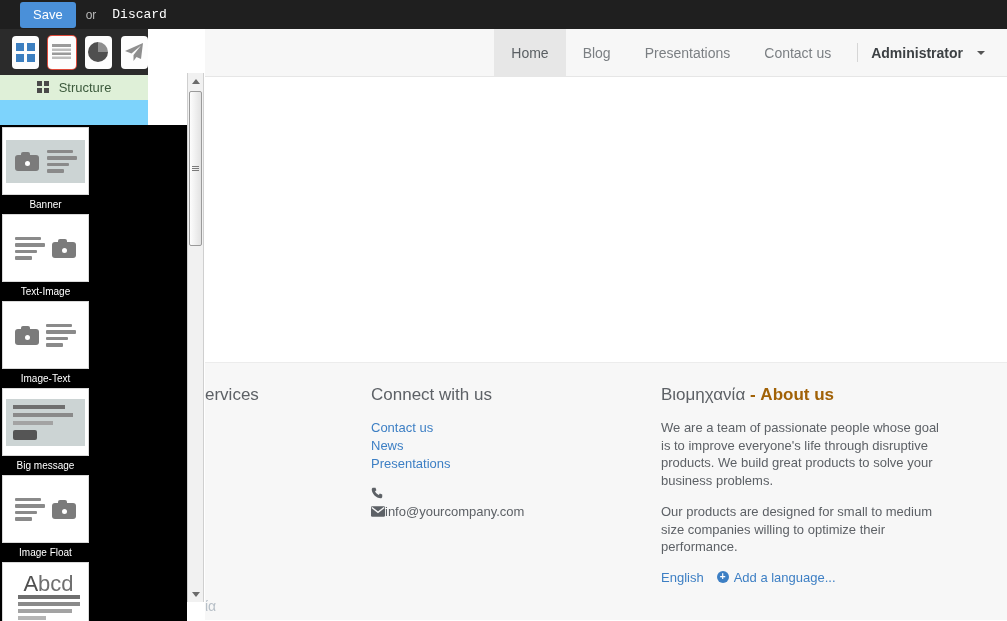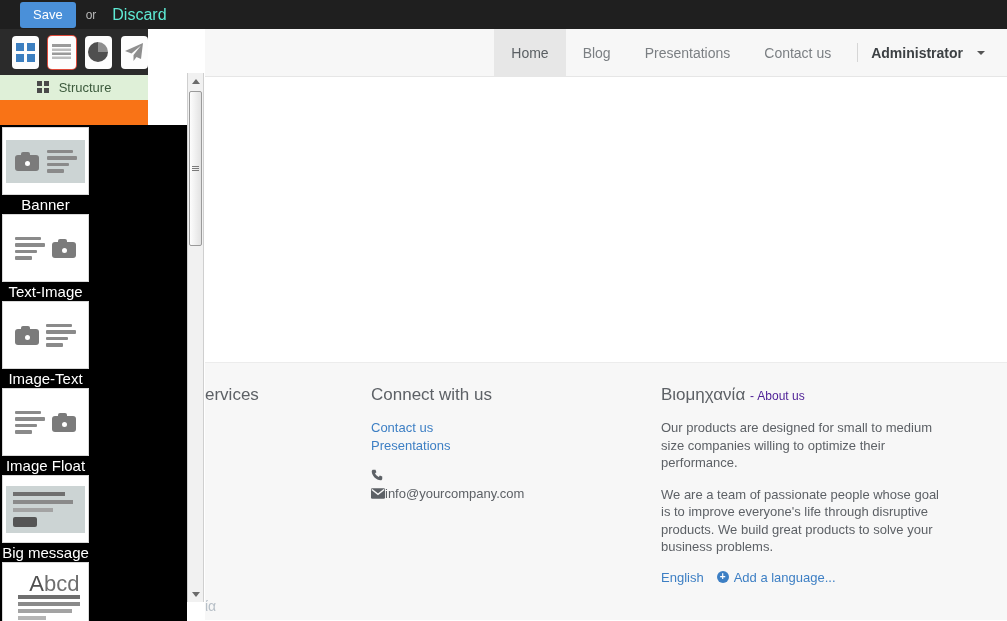--- a/index.html
+++ b/index.html
@@ -18,28 +18,28 @@
     display:flex; align-items:center; padding-left:20px; gap:10px;
   }
   .save-btn {
     background:#4a90d9; color:#ffffff;
     font-size:13px; line-height:1;
     padding:6px 13px 7px; border:none; border-radius:3px;
     cursor:pointer; font-family:inherit;
   }
   .or-text { color:#b9b9b9; font-size:12px; }
   .discard-btn {
-    color:#5eead4; font-size:16px; background:none; border:none;
-    cursor:pointer; font-family:Liberation Sans, sans-serif; padding:4px 6px;
+    color:#ffffff; font-size:13px; background:none; border:none;
+    cursor:pointer; font-family:Liberation Mono, monospace; padding:4px 6px;
   }
 
   
   .editor-panel {
     position:absolute; left:0; top:29px; width:148px; height:573px;
-    background:#f97316;
+    background:#7dd3fc;
   }
   .tool-row {
     height:46px; background:#2b2b2b;
     display:flex; align-items:center; gap:9px; padding-left:12px;
   }
   .tool-ico {
     width:34px; height:33px; background:#fdfdfd; border-radius:4px;
     display:flex; align-items:center; justify-content:center;
   }
   .tool-ico.active-red { box-shadow:0 0 0 1px #e04a3a; }
@@ -72,21 +72,21 @@
     display:flex; flex-wrap:wrap; padding:2px 0 0 2px;
   }
   .block-cell { width:91px; margin:0 2px 0 0; }
   .block-thumb {
     width:87px; height:68px; background:#ffffff;
     border:1px solid #d9d9d9;
     display:flex; align-items:center; justify-content:center;
     overflow:hidden;
   }
   .block-label {
-    color:#ffffff; font-size:15px; text-align:center;
+    color:#ffffff; font-size:10px; text-align:center;
     height:19px; line-height:19px; width:87px;
   }
 
   
   .tn { display:flex; align-items:center; justify-content:center; gap:7px; width:100%; height:100%; }
   .tn .band { background:#ccd4d4; width:79px; height:43px; display:flex; align-items:center; justify-content:center; gap:8px; }
   .cam { width:24px; height:19px; position:relative; }
   .cam .body { position:absolute; left:0; top:3px; width:24px; height:16px; background:#7b7b7b; border-radius:3px; }
   .cam .hump { position:absolute; left:6px; top:0; width:9px; height:5px; background:#7b7b7b; border-radius:2px 2px 0 0; }
   .cam .lens { position:absolute; left:8px; top:7px; width:9px; height:9px; border-radius:50%; background:#fff; border:2px solid #7b7b7b; box-sizing:border-box; }
@@ -100,21 +100,21 @@
 
   .bigmsg { width:79px; height:47px; background:#ccd4d4; padding:6px 7px; display:flex; flex-direction:column; gap:4px; }
   .bigmsg span { display:block; height:4px; background:#8a8a8a; }
   .bigmsg span.b1 { width:52px; height:5px; background:#6f6f6f; }
   .bigmsg span.b2 { width:60px; height:4px; background:#8a8a8a; }
   .bigmsg span.b3 { width:40px; height:4px; background:#a3a3a3; }
   .bigmsg span.btn { width:24px; height:10px; background:#555; border-radius:2px; margin-top:1px; }
 
   .abcd { font-size:22px; color:#4f4f4f; letter-spacing:0px; line-height:1; }
   .abcd .lt { color:#6f6f6f; }
-  .textblock { display:flex; flex-direction:column; align-items:flex-end; gap:0; padding-left:6px; }
+  .textblock { display:flex; flex-direction:column; align-items:center; gap:0; padding-left:6px; }
   .textblock .tlines { display:flex; flex-direction:column; gap:3px; }
   .textblock .tlines span { display:block; height:4px; background:#8a8a8a; }
   .textblock .tlines span:nth-child(1){ width:62px; background:#6f6f6f; }
   .textblock .tlines span:nth-child(2){ width:62px; }
   .textblock .tlines span:nth-child(3){ width:54px; background:#a3a3a3; }
   .textblock .tlines span:nth-child(4){ width:28px; background:#b5b5b5; }
 
   
   .vscroll {
     position:absolute; left:187px; top:73px; width:17px; height:529px;
@@ -167,21 +167,21 @@
   }
   .fcols { display:flex; padding-left:0; }
   .fcol { padding-right:10px; }
   .fcol.c1 { width:166px; padding-left:0; }
   .fcol.c2 { width:290px; }
   .fcol.c3 { width:300px; }
   .fcol h4 {
     font-size:17px; font-weight:normal; color:#5d6166;
     margin-bottom:14px; line-height:1.2;
   }
-  .fcol h4 .sub { font-size:12px; color:#4c1d95; }
+  .fcol h4 .sub { font-size:17px; color:#a16207;font-weight:bold; }
   .flink { display:block; color:#3d7fc4; font-size:13px; text-decoration:none; line-height:18px; cursor:pointer; }
   .contact-row { display:flex; align-items:center; margin-top:14px; color:#5d6166; font-size:13px; }
   .contact-row.mail { margin-top:5px; }
   .fp { color:#5d6166; font-size:13px; line-height:17.5px; margin-bottom:14px; }
   .lang-row { display:flex; align-items:center; gap:13px; margin-top:4px; }
   .lang-row a { color:#3d7fc4; font-size:13px; text-decoration:none; cursor:pointer; display:flex; align-items:center; gap:5px; }
   .plus-circle {
     width:12px; height:12px; border-radius:50%; background:#3d7fc4;
     color:#fff; font-size:10px; line-height:12px; text-align:center; font-weight:bold;
   }
@@ -298,48 +298,48 @@
                   <span></span>
                 </span>
             </div>
           </div>
           <div class="block-label">Image-Text</div>
         </div>
 
         <div class="block-cell">
           <div class="block-thumb">
             <div class="tn">
-              <span class="lines c">
-                  <span></span>
-                  <span></span>
-                  <span></span>
-                  <span></span>
-                </span>
-              <span class="cam">
-                  <i class="hump"></i>
-                  <i class="body"></i>
-                  <i class="lens"></i>
-                </span>
-            </div>
-          </div>
-          <div class="block-label">Image Float</div>
-        </div>
-
-        <div class="block-cell">
-          <div class="block-thumb">
-            <div class="tn">
               <div class="bigmsg">
                 <span class="b1"></span>
                   <span class="b2"></span>
                   <span class="b3"></span>
                   <span class="btn"></span>
               </div>
             </div>
           </div>
           <div class="block-label">Big message</div>
+        </div>
+
+        <div class="block-cell">
+          <div class="block-thumb">
+            <div class="tn">
+              <span class="lines c">
+                  <span></span>
+                  <span></span>
+                  <span></span>
+                  <span></span>
+                </span>
+              <span class="cam">
+                  <i class="hump"></i>
+                  <i class="body"></i>
+                  <i class="lens"></i>
+                </span>
+            </div>
+          </div>
+          <div class="block-label">Image Float</div>
         </div>
 
         <div class="block-cell">
           <div class="block-thumb">
             <div class="textblock">
               <div class="abcd"><span>A</span><span class="lt">bcd</span></div>
               <div class="tlines">
                   <span></span>
                   <span></span>
                   <span></span>
@@ -390,20 +390,21 @@
     <div class="footer">
       <div class="fcols">
 
         <div class="fcol c1">
           <h4>ervices</h4>
         </div>
 
         <div class="fcol c2">
           <h4>Connect with us</h4>
           <a class="flink">Contact us</a>
+          <a class="flink">News</a>
           <a class="flink">Presentations</a>
           <div class="contact-row">
             <svg width="12" height="12" viewBox="0 0 16 16">
               <path d="M3 1 L6 1 L7.2 4.2 L5.4 5.6 C6.2 7.6 8.4 9.8 10.4 10.6 L11.8 8.8 L15 10 L15 13 C15 14.1 14.1 15 13 15 C6.9 15 1 9.1 1 3 C1 1.9 1.9 1 3 1 Z" fill="#5d6166"></path>
             </svg>
             <span></span>
           </div>
           <div class="contact-row mail">
             <svg width="14" height="11" viewBox="0 0 16 12">
               <rect x="0" y="0" width="16" height="12" rx="1.5" fill="#5d6166"></rect>
@@ -411,22 +412,22 @@
             </svg>
             <span>info@yourcompany.com</span>
           </div>
         </div>
 
         <div class="fcol c3">
           <h4>
             <span>Βιομηχανία</span>
             <span class="sub">- About us</span>
           </h4>
+          <p class="fp">We are a team of passionate people whose goal is to improve everyone's life through disruptive products. We build great products to solve your business problems.</p>
           <p class="fp">Our products are designed for small to medium size companies willing to optimize their performance.</p>
-          <p class="fp">We are a team of passionate people whose goal is to improve everyone's life through disruptive products. We build great products to solve your business problems.</p>
           <div class="lang-row">
             <a>English</a>
             <a>
               <span class="plus-circle">+</span>
               <span>Add a language...</span>
             </a>
           </div>
         </div>
 
       </div>

